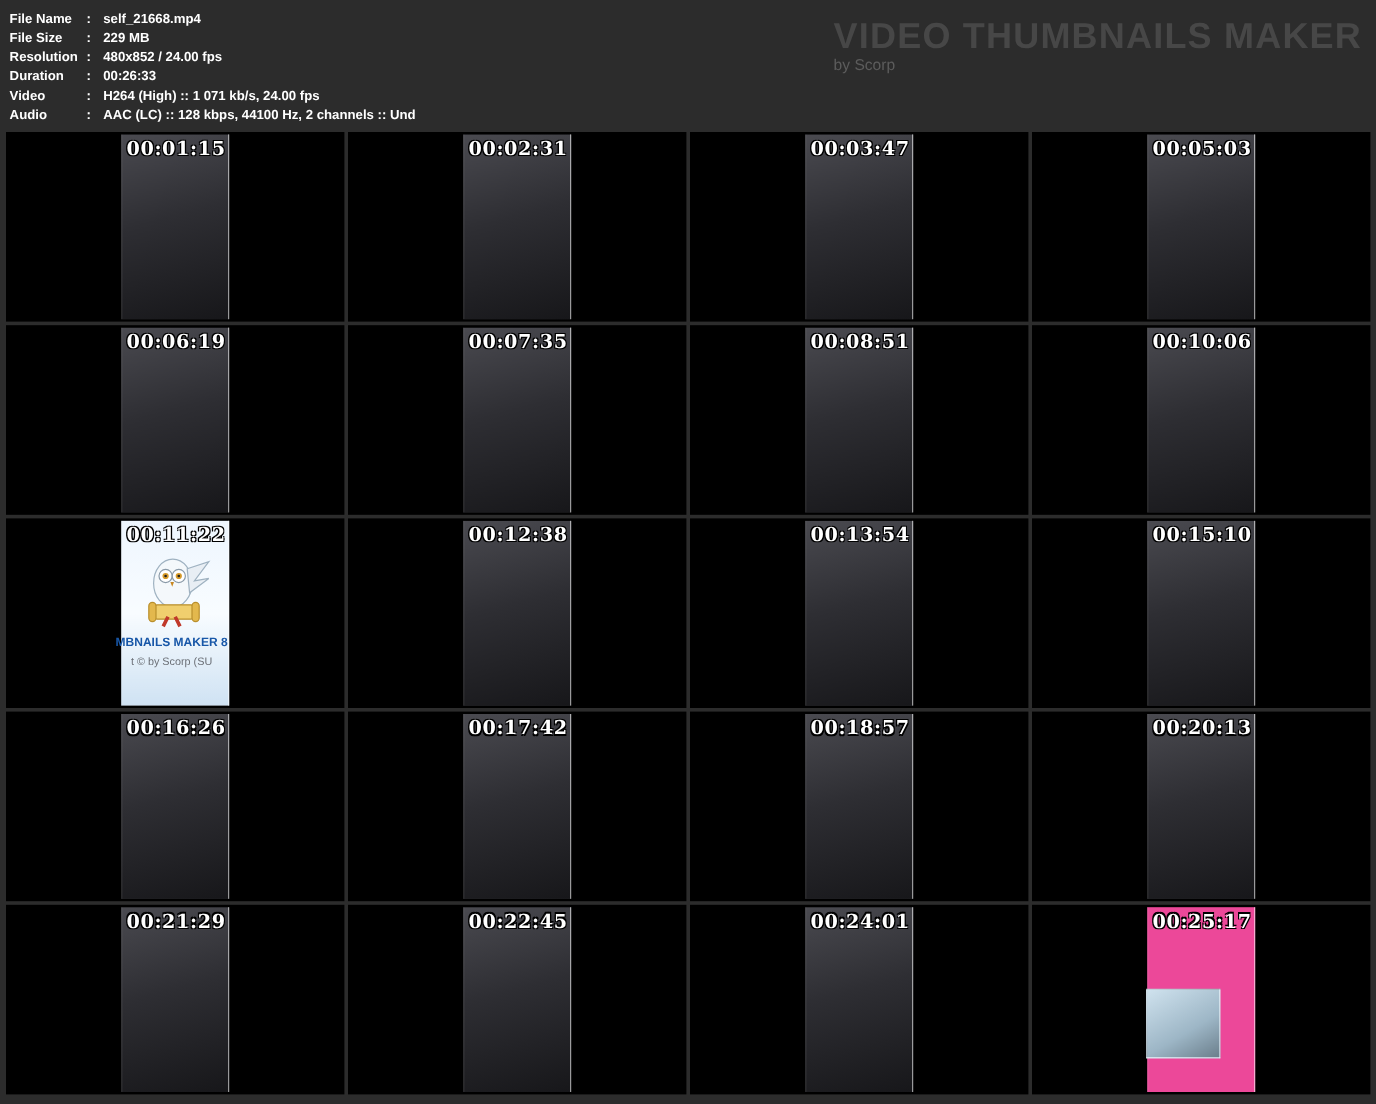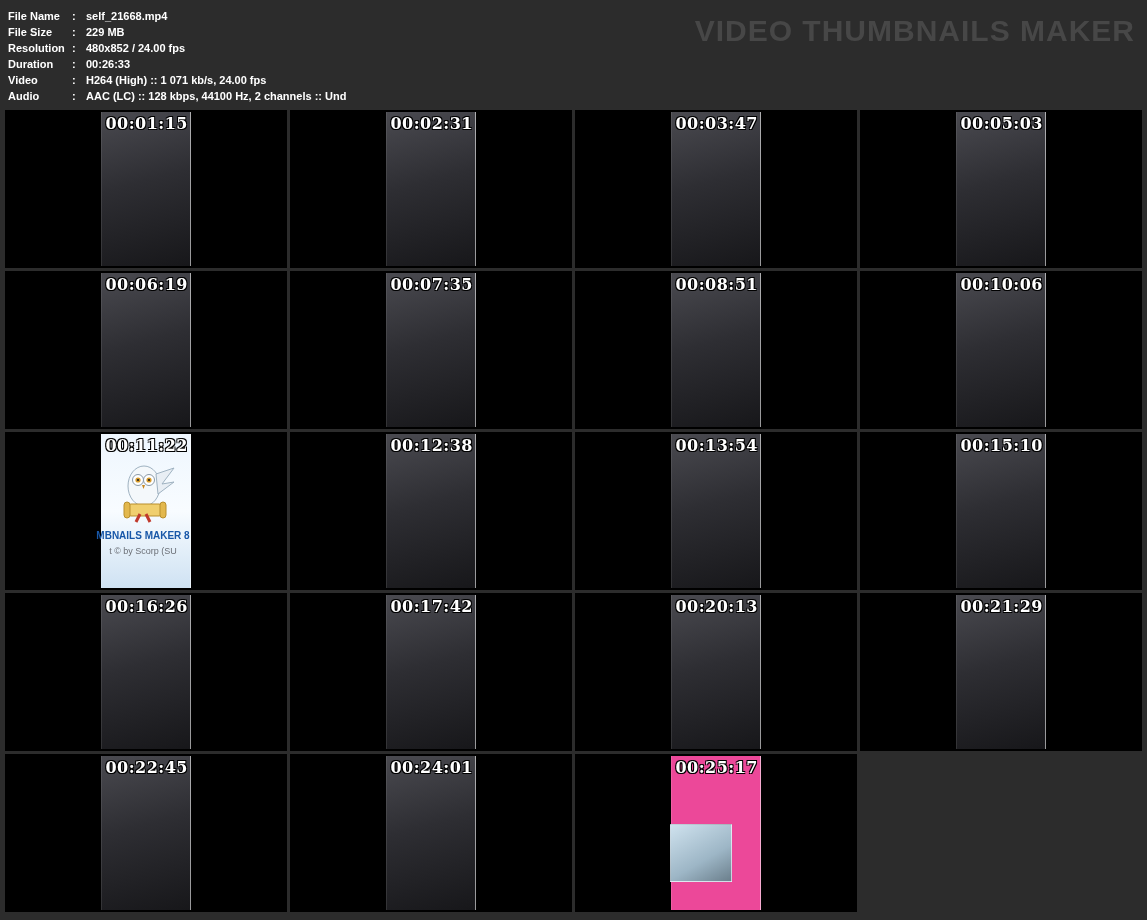--- a/index.html
+++ b/index.html
@@ -159,20 +159,21 @@
   </div>
 
   <div class="meta-row">
     <span class="meta-label">Audio</span>
     <span class="meta-sep">:</span>
     <span class="meta-value">AAC (LC) :: 128 kbps, 44100 Hz, 2 channels :: Und</span>
   </div>
 </div>
     <div class="brand">
       <div class="brand-title">VIDEO THUMBNAILS MAKER</div>
+      <div class="brand-sub">by Scorp</div>
     </div>
   </div>
 
   <div class="grid" id="thumb-grid">
   <div class="cell">
     <div class="thumb photo">
           <span class="timestamp">00:01:15</span>
         </div>
 
   </div>
@@ -278,20 +279,26 @@
 
   </div>
 
   <div class="cell">
     <div class="thumb photo">
           <span class="timestamp">00:17:42</span>
         </div>
 
   </div>
 
+  <div class="cell">
+    <div class="thumb photo">
+          <span class="timestamp">00:18:57</span>
+        </div>
+
+  </div>
 
   <div class="cell">
     <div class="thumb photo">
           <span class="timestamp">00:20:13</span>
         </div>
 
   </div>
 
   <div class="cell">
     <div class="thumb photo">

